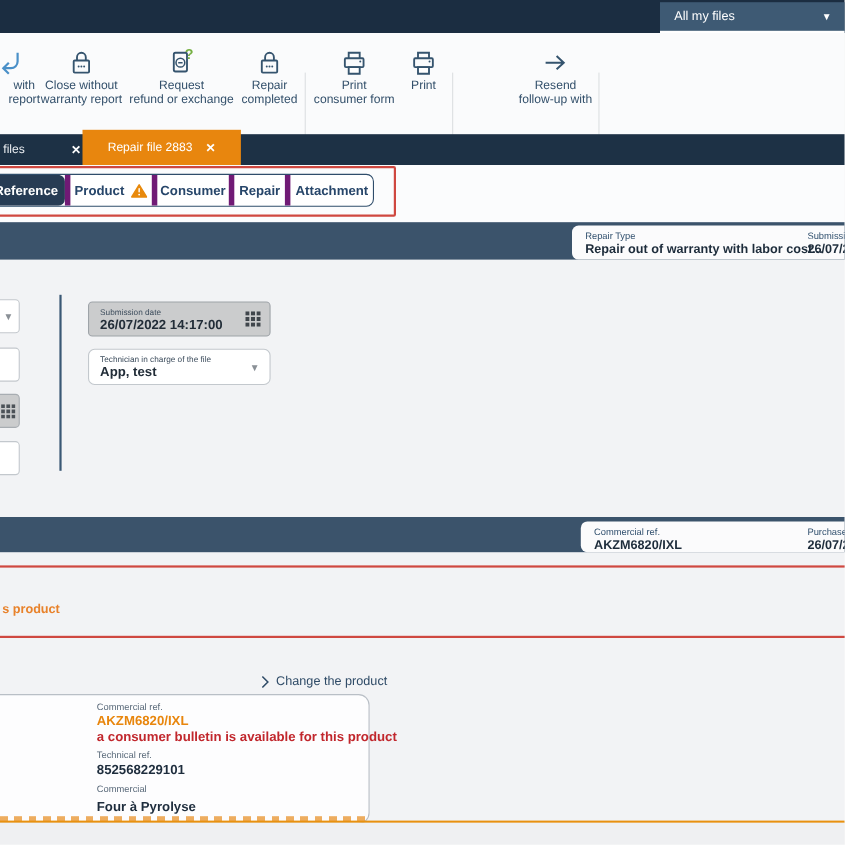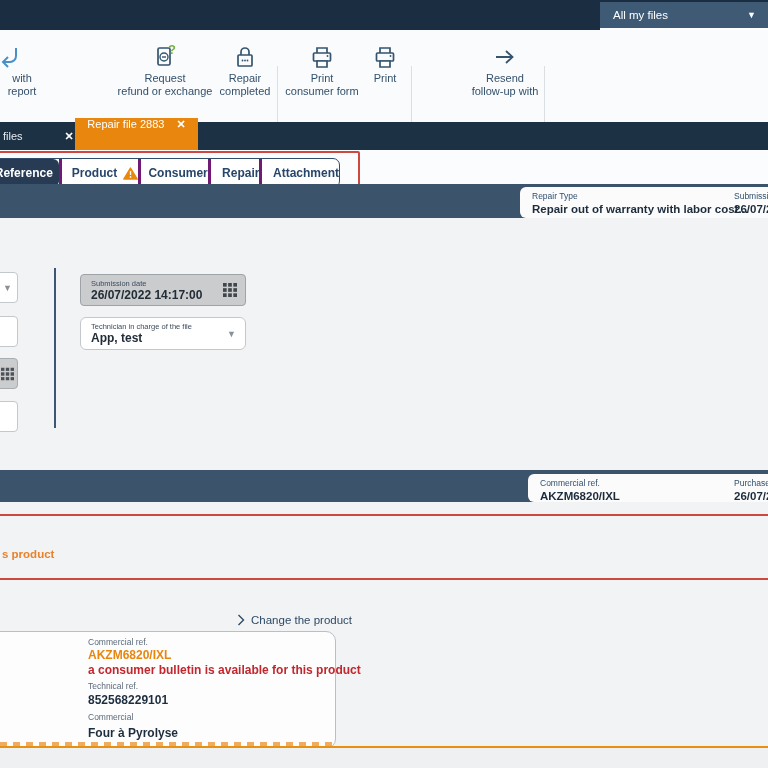--- a/index.html
+++ b/index.html
@@ -21,31 +21,31 @@
   .rl{font-size:11px;line-height:12.5px;color:#33506b;text-align:center;white-space:nowrap;}
   .rgsep{position:absolute;top:36px;width:1px;height:80px;background:#dcdfe2;}
   .rglabel{position:absolute;top:103px;font-size:11px;color:#8d949b;text-align:center;}
 
   
   #tabbar{left:0;top:122px;width:768px;height:28px;background:#1d3145;}
   .tabx{color:#fff;font-size:11px;font-weight:bold;}
   #tab-files{left:0;top:122px;height:28px;display:flex;align-items:center;color:#e8ecf0;font-size:11px;}
   #tab-files .lbl{margin-left:3px;}
   #tab-files .tabx{margin-left:42px;}
-  #tab-active{left:75px;top:118px;width:123px;height:32px;background:#e8860e;display:flex;
-    justify-content:center;gap:12px;color:#fff;font-size:11px;}
+  #tab-active{left:75px;top:118px;width:144px;height:32px;background:#e8860e;display:flex;
+    align-items:center;justify-content:center;gap:12px;color:#fff;font-size:11px;}
 
   
   #strip{left:0;top:150px;width:768px;height:52px;background:#fbfcfd;}
   #annotation-box-1{left:-6px;top:151px;width:362px;height:42px;border:2px solid #cf4840;border-radius:2px;}
   #segbar{left:-12px;top:158px;width:352px;height:30px;background:#ffffff;border:1px solid #2f4d6b;
     border-radius:7px;display:flex;box-sizing:border-box;overflow:hidden;}
   .seg{display:flex;align-items:center;justify-content:center;gap:6px;font-size:12px;font-weight:bold;
     color:#27466a;cursor:pointer;box-sizing:border-box;}
-  .seg + .seg{border-left:3px solid #701a75;justify-content:flex-end;}
+  .seg + .seg{border-left:5px solid #701a75;}
   .seg.active{background:#273c54;color:#ffffff;border-radius:6px;}
 
   
   .band{left:0;width:768px;background:#3b536b;}
   .bandpanel{position:absolute;background:#fbfbfc;border-radius:6px 0 0 6px;}
   .bcol{position:absolute;top:4px;white-space:nowrap;}
   .blabel{font-size:8.5px;color:#31506e;margin-bottom:2px;}
   .bvalue{font-size:11.5px;font-weight:bold;color:#1d2c3b;}
 
   
@@ -94,20 +94,33 @@
       <span class="ricon">
         <svg width="26" height="26" viewBox="0 0 26 26" style="margin-left:-26px">
             <path d="M20 4 v8 a6 6 0 0 1 -6 6 h-6" fill="none" stroke="#4a90c8" stroke-width="2"></path>
             <path d="M12 13 l-5 5 5 5" fill="none" stroke="#4a90c8" stroke-width="2"></path>
           </svg>
       </span>
       <span class="rl">with</span>
       <span class="rl">report</span>
     </div>
 
+    <div class="rbtn" style="left:33px;width:82px">
+      <span class="ricon">
+        <svg width="26" height="26" viewBox="0 0 26 26">
+            <path d="M9 11 V8 a4 4 0 0 1 8 0 v3" fill="none" stroke="#35546e" stroke-width="1.7"></path>
+            <rect x="6" y="11" width="14" height="11" rx="1" fill="none" stroke="#35546e" stroke-width="1.7"></rect>
+            <circle cx="10.5" cy="16.5" r="0.9" fill="#35546e"></circle>
+            <circle cx="13" cy="16.5" r="0.9" fill="#35546e"></circle>
+            <circle cx="15.5" cy="16.5" r="0.9" fill="#35546e"></circle>
+          </svg>
+      </span>
+      <span class="rl">Close without</span>
+      <span class="rl">warranty report</span>
+    </div>
 
     <div class="rbtn" style="left:118px;width:94px">
       <span class="ricon">
         <svg width="28" height="28" viewBox="0 0 28 28">
             <rect x="7" y="5" width="12" height="17" rx="1.5" fill="none" stroke="#35546e" stroke-width="1.7"></rect>
             <circle cx="13" cy="14" r="4" fill="none" stroke="#35546e" stroke-width="1.4"></circle>
             <path d="M11 14 h4" stroke="#35546e" stroke-width="1.4"></path>
             <text x="17" y="11" font-size="13" font-weight="bold" fill="#76b043" font-family="Liberation Sans,sans-serif">?</text>
           </svg>
       </span>
@@ -206,21 +219,21 @@
     </div>
     <div class="seg" style="width:52px">
       <span>Repair</span>
     </div>
     <div class="seg" style="width:80px">
       <span>Attachment</span>
     </div>
   </div>
   <div class="abs" id="annotation-box-1"></div>
 
-  <div class="abs band" style="top:184px;height:34px">
+  <div class="abs band" style="top:202px;height:34px">
     <div class="bandpanel" style="left:520px;top:3px;width:248px;height:31px">
       <div class="bcol" style="left:12px">
         <div class="blabel">Repair Type</div>
         <div class="bvalue">Repair out of warranty with labor cost...</div>
       </div>
       <div class="bcol" style="left:214px">
         <div class="blabel">Submission date</div>
         <div class="bvalue">26/07/2022</div>
       </div>
     </div>

